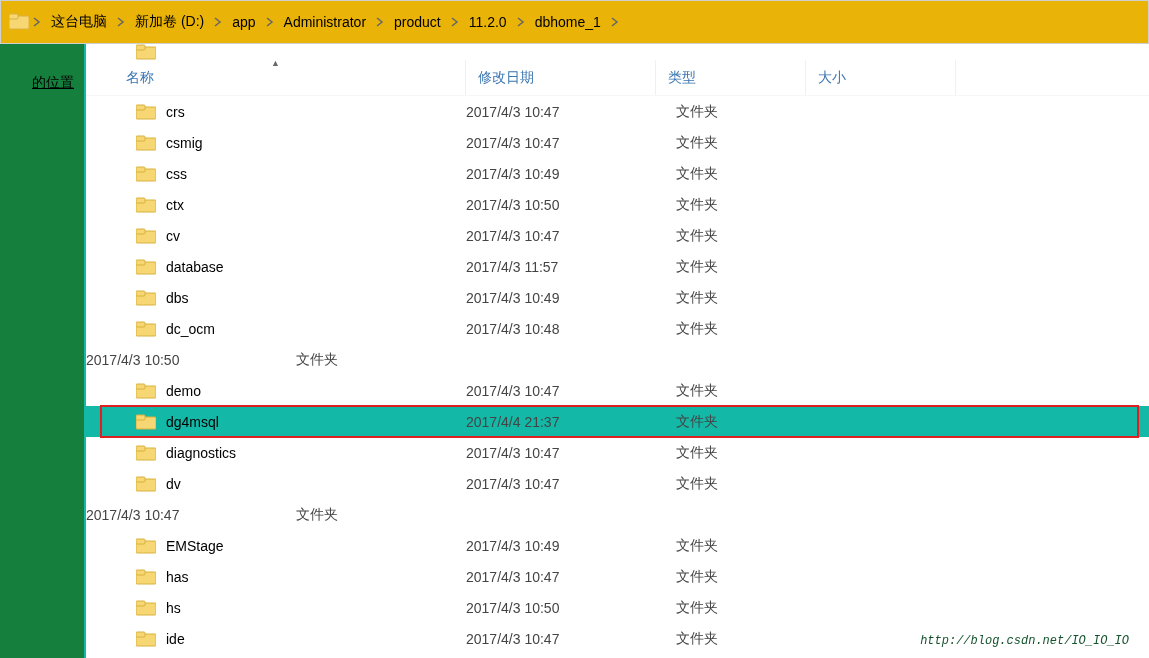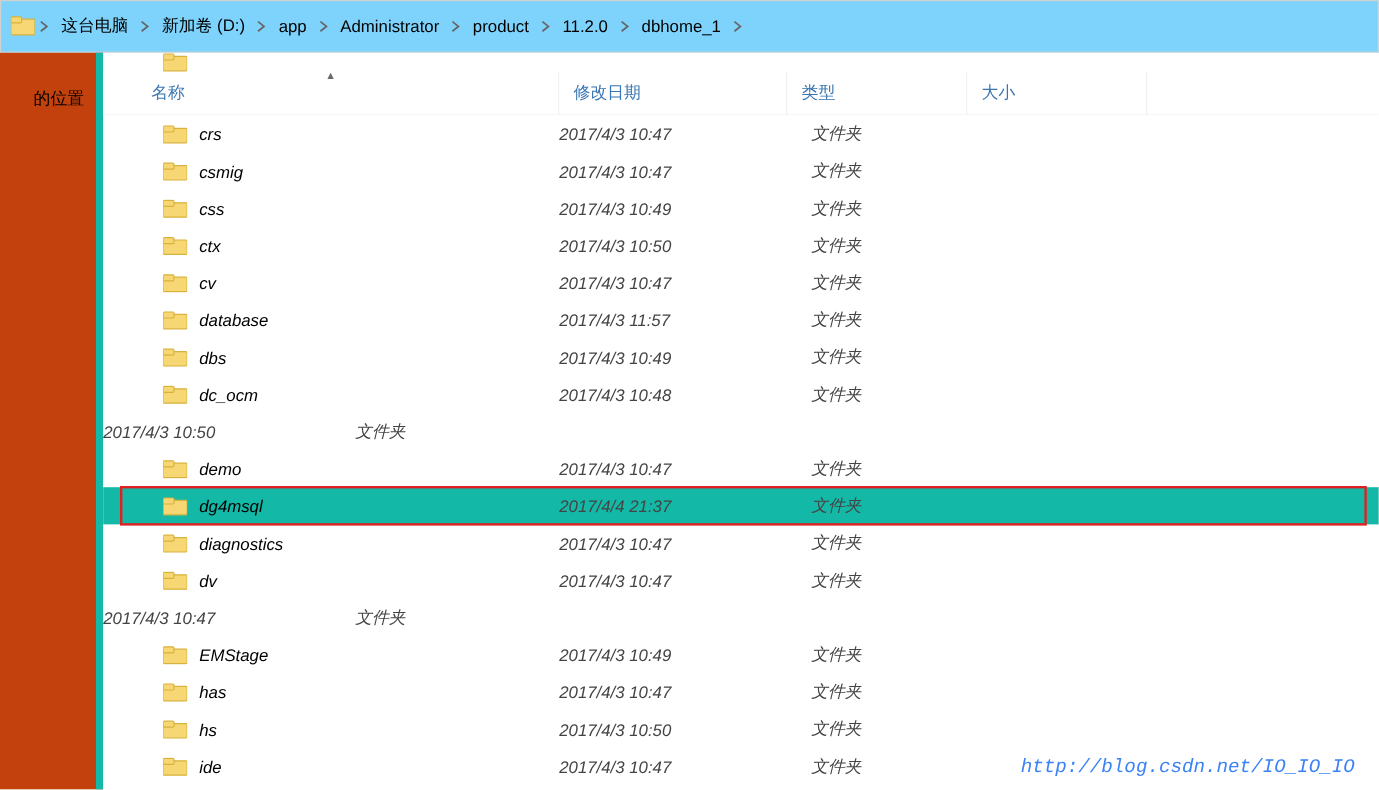--- a/index.html
+++ b/index.html
@@ -12,21 +12,21 @@
       height: 658px;
       overflow: hidden;
       position: relative;
     }
     .address-bar {
       height: 44px;
       border: 1px solid #d0d0d0;
       display: flex;
       align-items: center;
       padding: 0 8px;
-      background: #7dd3fc;
+      background: #eab308;
     }
     .address-bar .crumb-icon svg { display: block; }
     .breadcrumb {
       display: flex;
       align-items: center;
       gap: 0;
     }
     .crumb {
       display: flex;
       align-items: center;
@@ -38,23 +38,24 @@
       padding: 0 4px;
       color: #555;
       display: flex;
       align-items: center;
     }
     .left-nav {
       position: absolute;
       left: 0;
       top: 44px;
       width: 86px;
-      border-right: 6px solid #14b8a6;
+      border-right: 2px solid #14b8a6;
       height: calc(100% - 44px);
-      background: #c2410c;
+      background: #15803d;
+      text-decoration: underline;
     }
     .left-nav .nav-item {
       padding: 30px 10px 10px 0;
       text-align: right;
       color: #000;
     }
     .content {
       position: absolute;
       left: 86px;
       top: 44px;
@@ -89,21 +90,20 @@
       transform: translateX(-50%);
       color: #6a6a6a;
       font-size: 9px;
     }
     .file-list { }
     .file-row {
       display: flex;
       height: 31px;
       align-items: center;
       position: relative;
-      font-style: italic;
     }
     .file-row.selected {
       background: #14b8a6;
     }
     .file-row.highlighted::before {
       content: "";
       position: absolute;
       left: 14px;
       top: -1px;
       right: 10px;
@@ -114,23 +114,23 @@
     .cell { display: flex; align-items: center; }
     .cell-name { width: 380px; padding-left: 50px; gap: 10px; }
     .cell-date { width: 190px; color: #444; }
     .cell-type { width: 150px; color: #444; margin-left: 20px; }
     .cell-size { width: 150px; color: #444; }
     .folder-icon svg { display: block; }
     .watermark {
       position: absolute;
       right: 20px;
       bottom: 10px;
-      color: #3b82f6;
+      color: #14532d;
       font-family: "Courier New", monospace;
-      font-size: 16px;
+      font-size: 12px;
       font-style: italic;
       pointer-events: none;
     }
     .partial-row {
       height: 16px;
       overflow: hidden;
       display:flex;
       align-items:flex-end;
       padding-left:50px;
       gap:10px;

